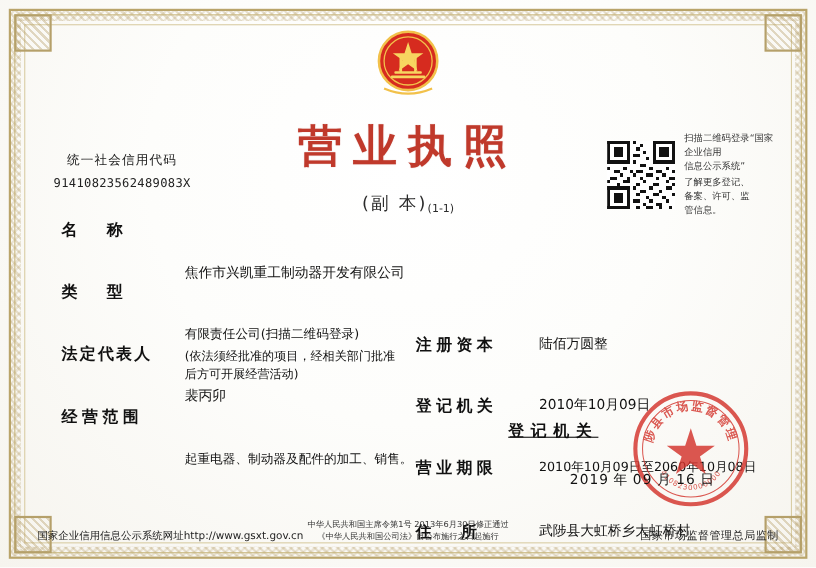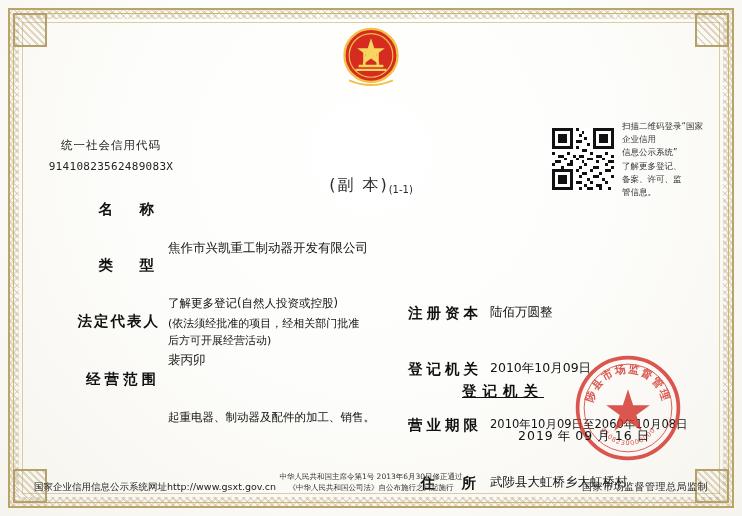--- a/index.html
+++ b/index.html
@@ -90,21 +90,21 @@
   
   .qr-wrap{position:absolute;right:128px;top:128px;width:62px;height:62px;}
   .qr{width:62px;height:62px;display:block;}
   .qr-text{
     position:absolute;right:34px;top:120px;width:86px;
     font-size:8.5px;line-height:1.55;color:#333;text-align:left;
   }
 
   
   .fields{position:absolute;left:0;top:200px;width:742px;}
-  .row{position:relative;height:26px;text-align:right;}
+  .row{position:relative;height:26px;}
   .lbl{
     position:absolute;font-size:14.5px;color:#111;font-weight:bold;
     letter-spacing:6px;
   }
   .val{
     position:absolute;font-size:12.5px;color:#111;
   }
   .val.small{font-size:11.5px;}
   .left .lbl{left:56px;width:104px;}
   .left .val{left:168px;margin-top:40px;}
@@ -164,20 +164,21 @@
       <g fill="#f7d560">
         <rect x="34" y="60" width="32" height="3" rx="1.2"></rect>
         <rect x="30" y="65" width="40" height="3" rx="1.2"></rect>
         <rect x="40" y="44" width="3" height="18" rx="1"></rect>
         <rect x="57" y="44" width="3" height="18" rx="1"></rect>
       </g>
       <path d="M22 80 Q50 92 78 80" stroke="#f2c14a" stroke-width="2.5" fill="none"></path>
     </svg>
   </div>
 
+  <div class="title">营业执照</div>
   <div class="subtitle">
     <span class="paren">(副 本)</span><span class="num">(1-1)</span>
   </div>
 
   <div class="code-block">
     <div class="code-label">统一社会信用代码</div>
     <div class="code-value">91410823562489083X</div>
   </div>
 
   <div class="qr-wrap">
@@ -261,21 +262,21 @@
 备案、许可、监
 管信息。</div>
 
   <div class="fields">
     <div class="row left" style="top:0;">
       <span class="lbl">名　称</span>
       <span class="val">焦作市兴凯重工制动器开发有限公司</span>
     </div>
     <div class="row left" style="top:30px;">
       <span class="lbl">类　型</span>
-      <span class="val small">了解更多登记(自然人投资或控股)</span>
+      <span class="val small">有限责任公司(扫描二维码登录)</span>
     </div>
     <div class="row left" style="top:60px;">
       <span class="lbl" style="letter-spacing:2px;">法定代表人</span>
       <span class="val">裴丙卯</span>
     </div>
     <div class="row left" style="top:92px;">
       <span class="lbl" style="letter-spacing:4px;">经营范围</span>
       <span class="val small">起重电器、制动器及配件的加工、销售。</span>
     </div>
 

